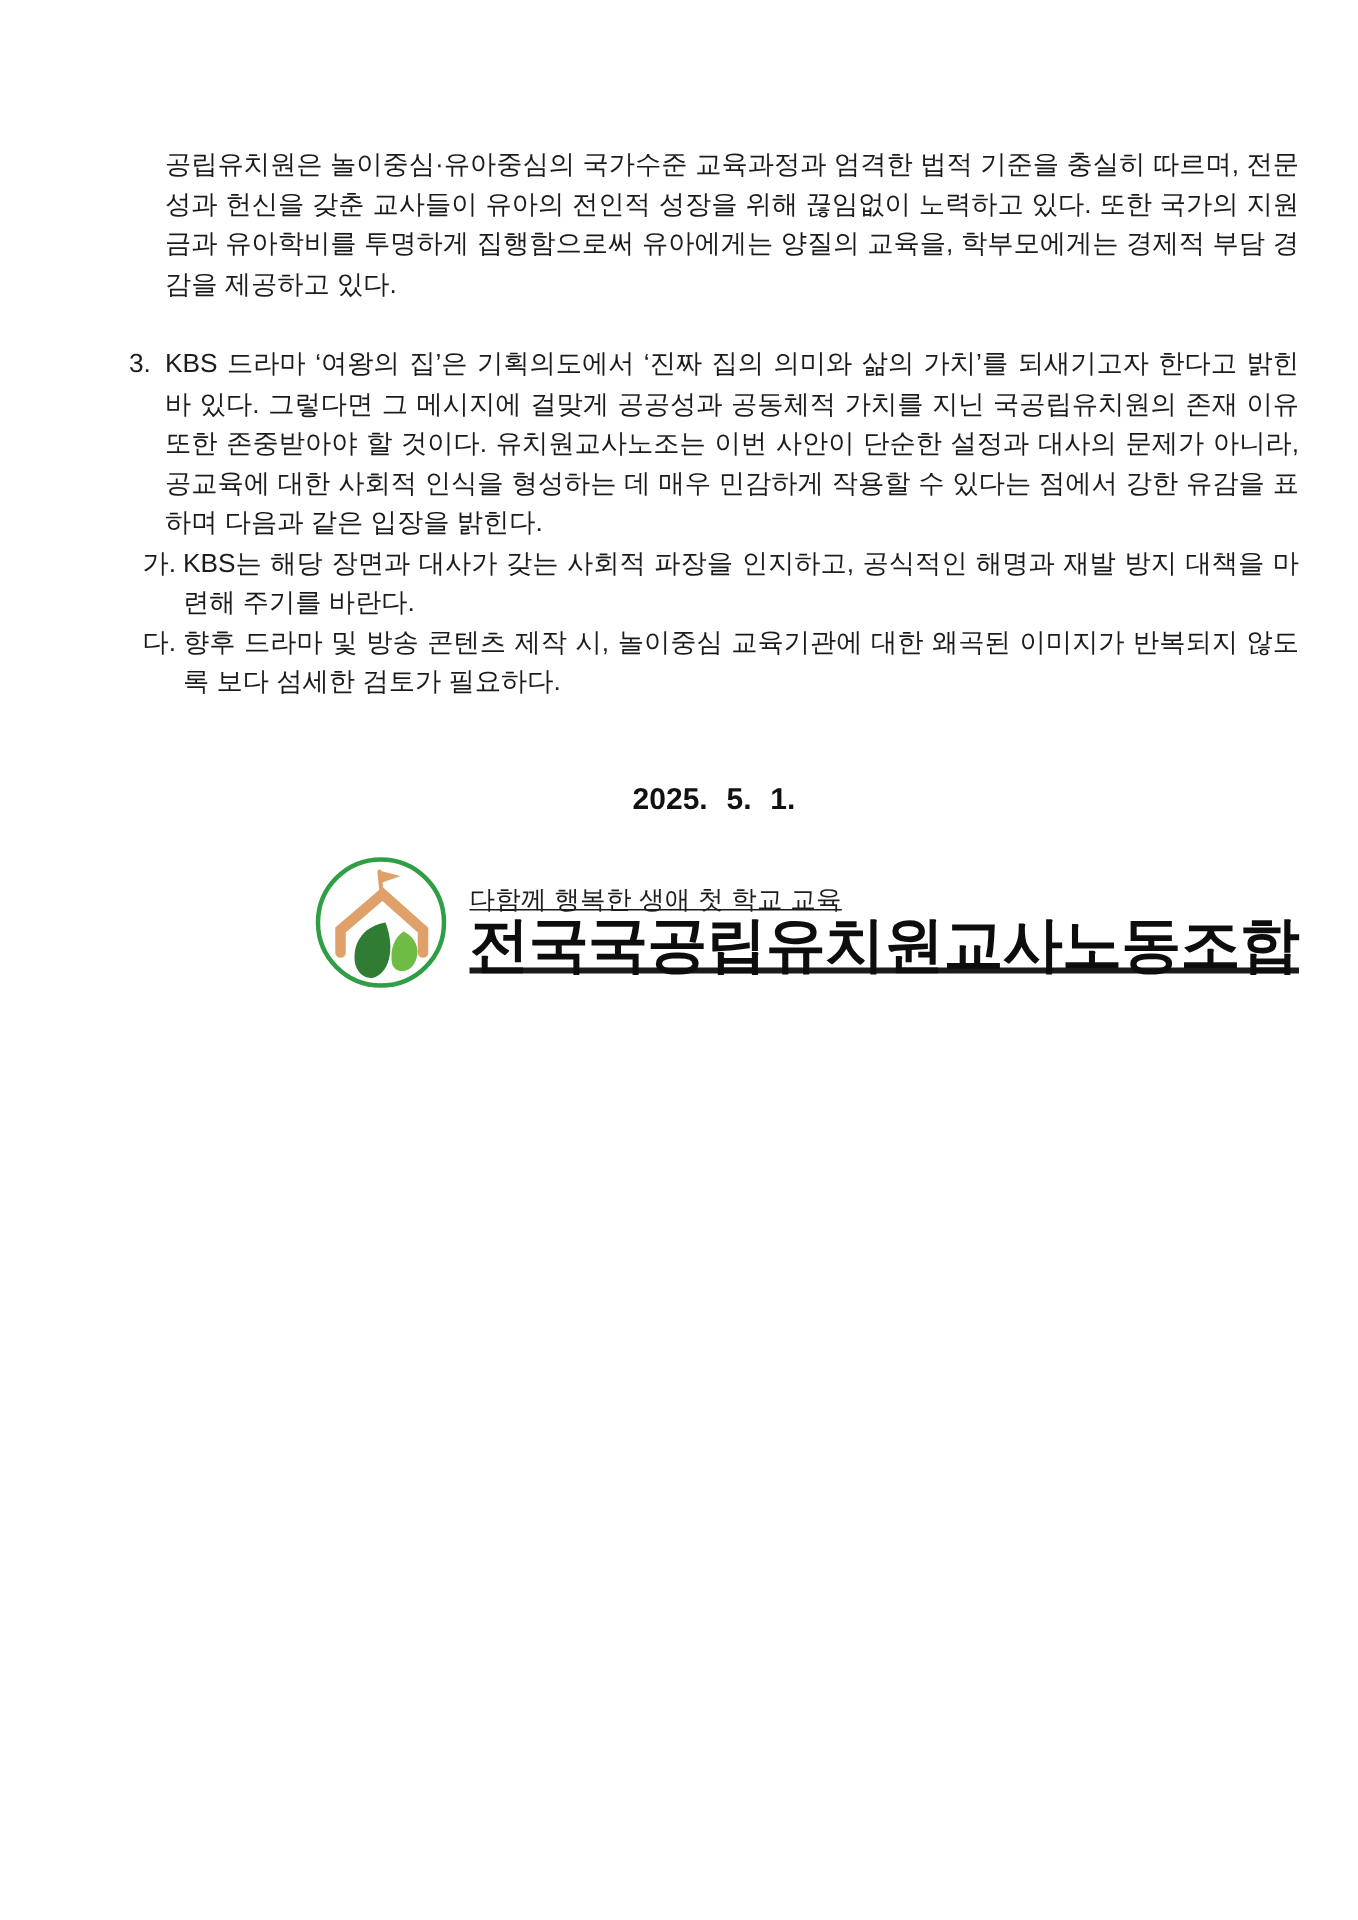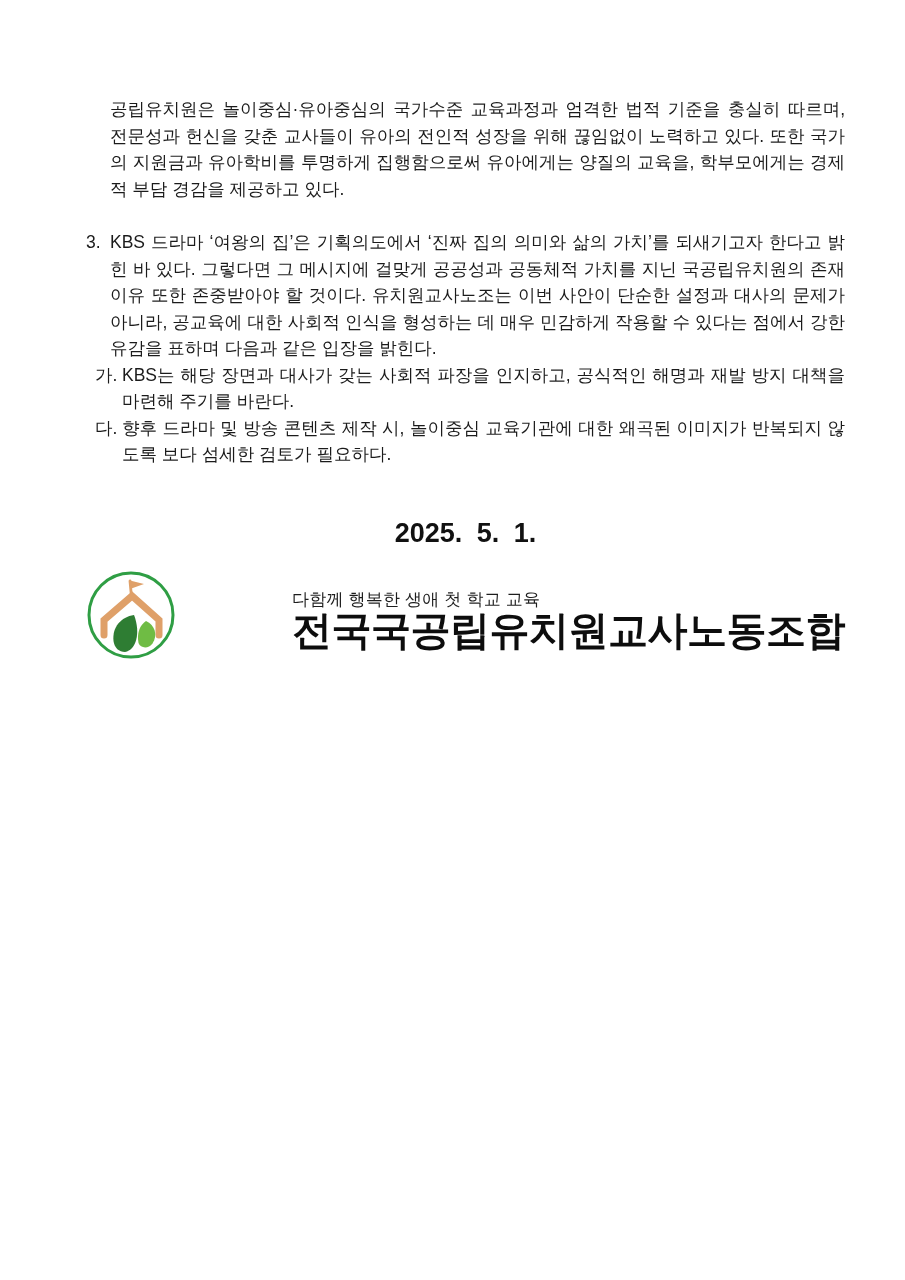--- a/index.html
+++ b/index.html
@@ -5,21 +5,21 @@
   * { margin: 0; padding: 0; box-sizing: border-box; }
   html, body {
     width: 905px; height: 1280px;
     background: #ffffff;
     font-family: "Liberation Sans", "DejaVu Sans", sans-serif;
     color: #1b1b1b;
     overflow: hidden;
   }
   .page {
     width: 905px; height: 980px;
-    padding: 96px 60px 0 86px;
+    padding: 96px 39px 0 86px;
     font-size: 17.5px;
     line-height: 26.5px;
   }
   .para {
     text-align: justify;
     word-break: normal;
     overflow-wrap: break-word;
   }
   .intro {
     margin-left: 24px;
@@ -41,30 +41,31 @@
   }
   .sub .num-box {
     display: inline-block;
     width: 27px;
     text-indent: 0;
   }
   .date-line {
     margin-top: 52px;
     text-align: center;
     font-weight: bold;
-    font-size: 27px;
+    font-size: 20px;
     word-spacing: 7px;
     color: #111;
   }
   .logo-row {
     margin-top: 24px;
     display: flex;
-    justify-content: space-between;
+    justify-content: flex-end;
     align-items: center;
     gap: 14px;
+    text-decoration: underline;
   }
   .logo-mark { width: 90px; height: 90px; flex: 0 0 auto; }
   .logo-text { display: flex; flex-direction: column; }
   .logo-tagline {
     font-size: 17px;
     color: #1d1d1d;
     letter-spacing: 0.2px;
     margin-bottom: 3px;
   }
   .logo-name {

